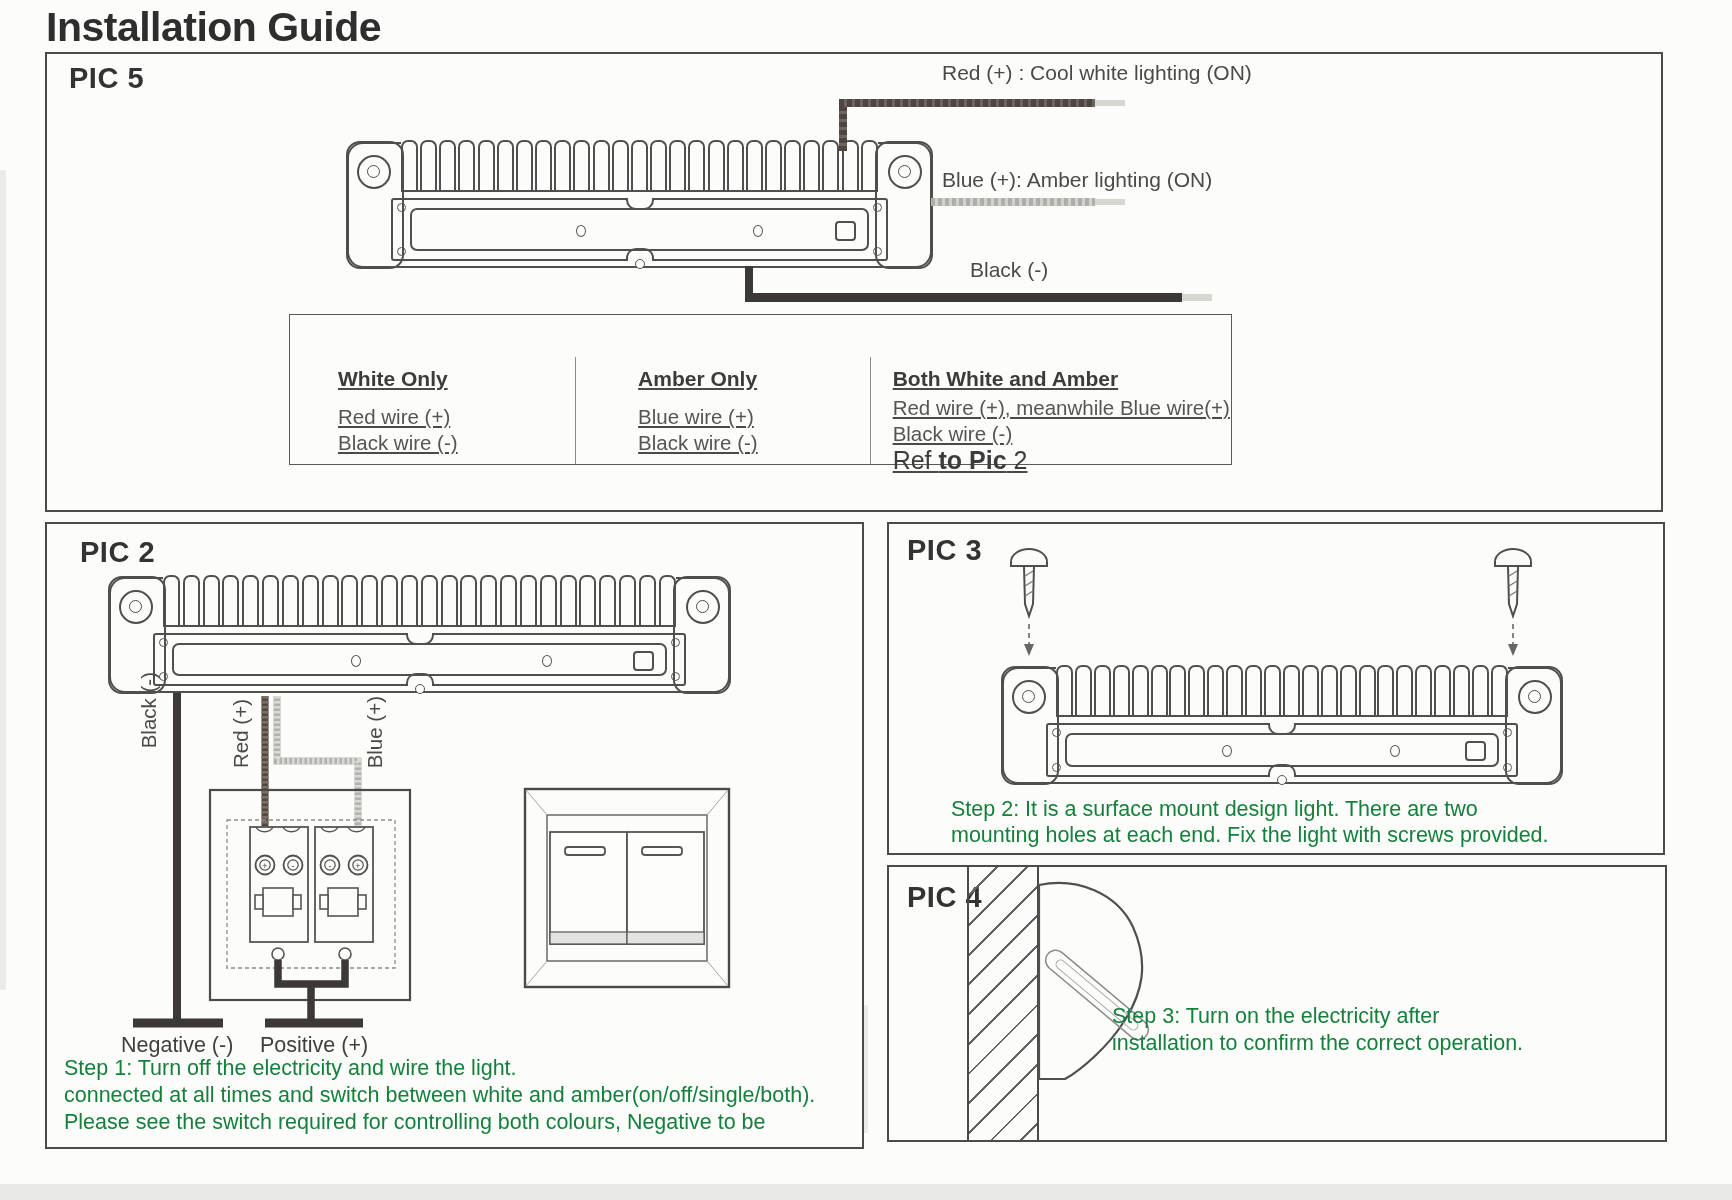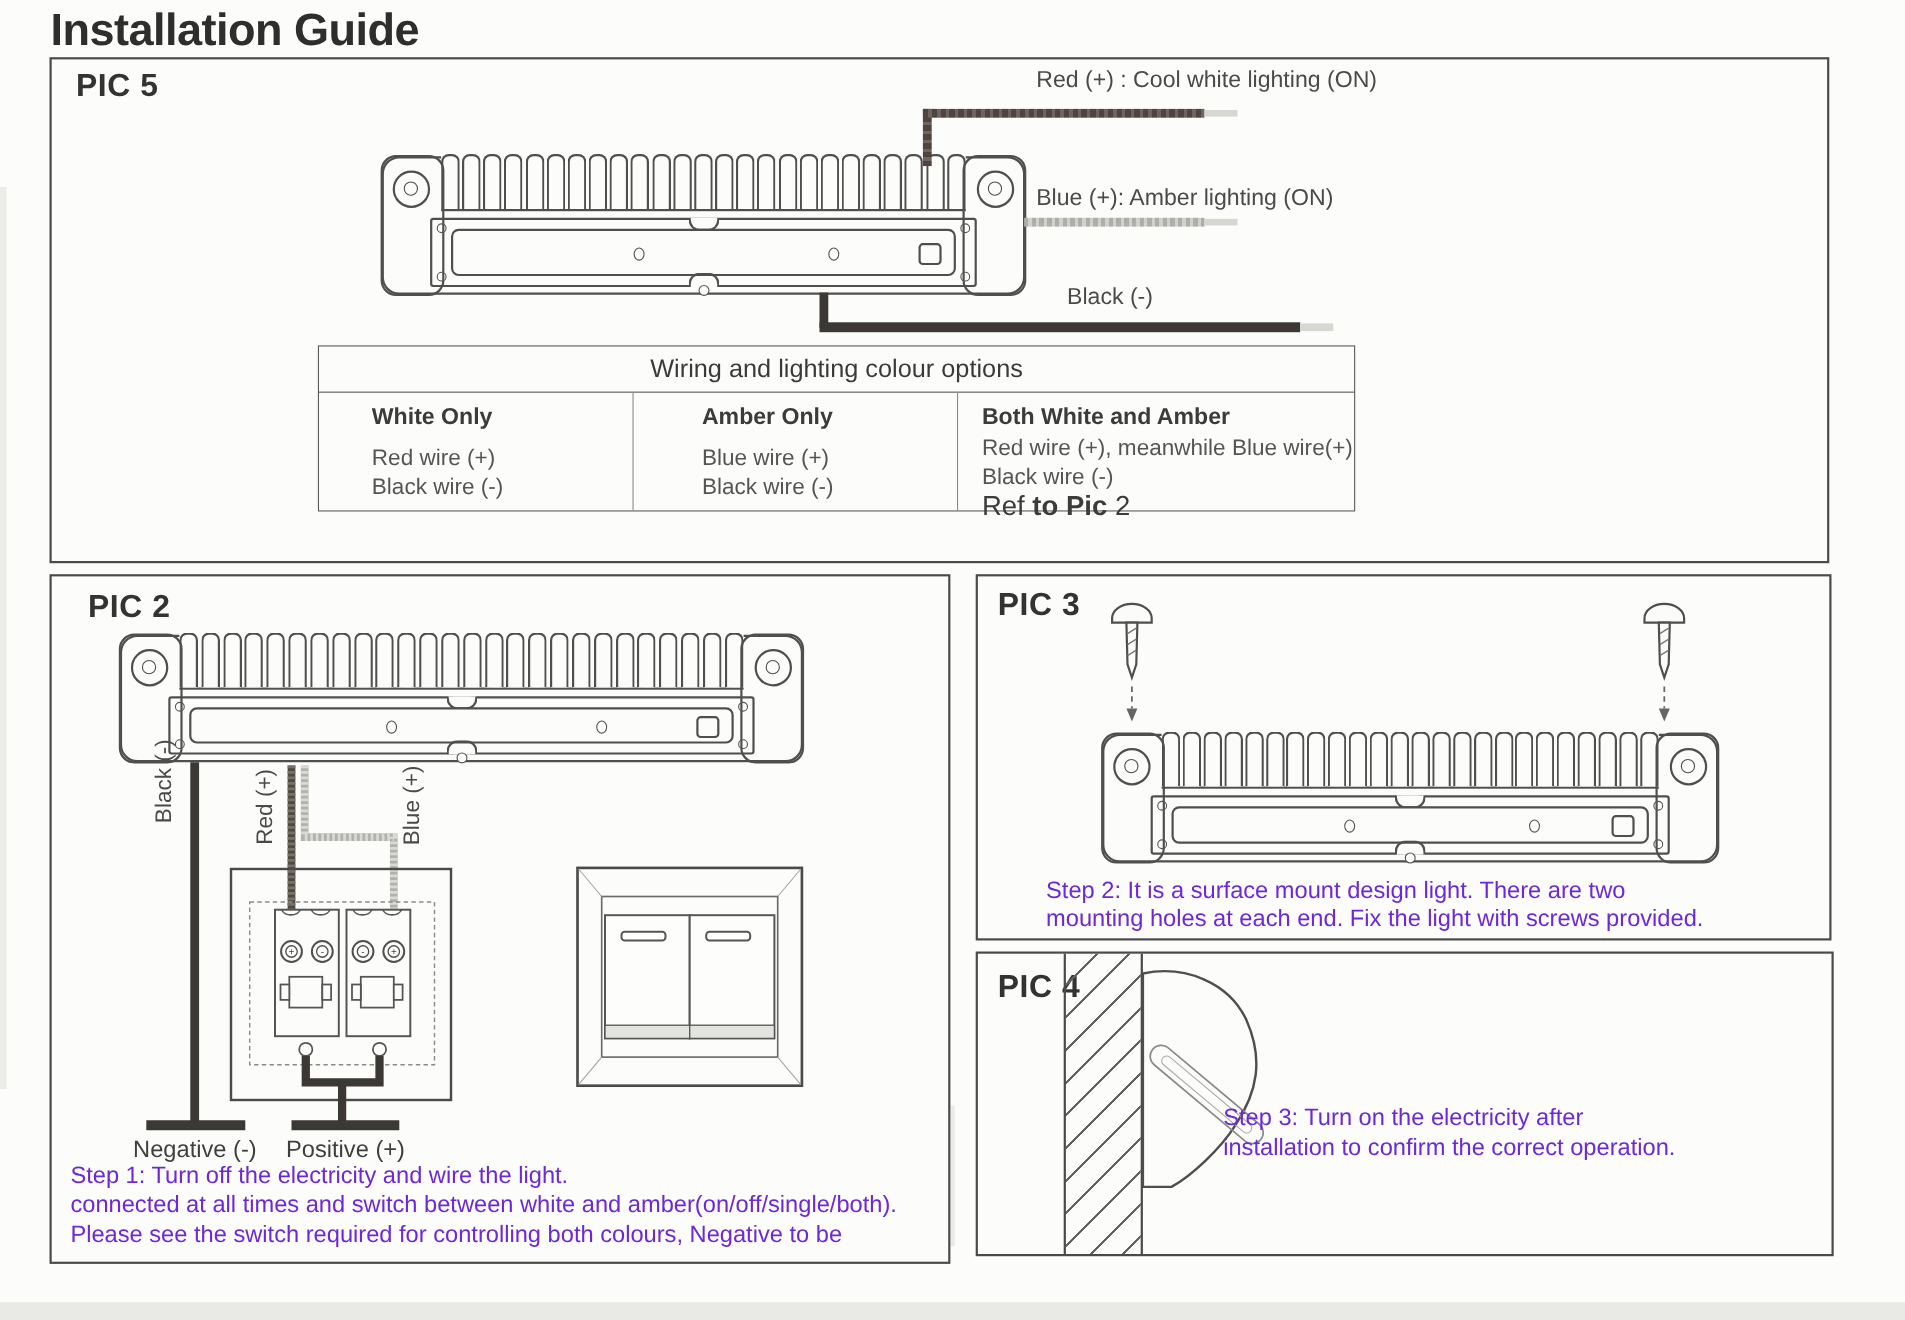--- a/index.html
+++ b/index.html
@@ -54,33 +54,33 @@
   .w-light-h{height:8px; background:repeating-linear-gradient(90deg,#aeaeaa 0 4px,#d2d2cd 4px 7px);}
   .w-black-h{height:9px; background:#3b3835;}
   .w-black-v{width:8px; background:#3b3835;}
   .tail::after{content:""; position:absolute; left:100%; top:15%; width:30px; height:70%; background:#d7d7d2;}
   .wire-caption{font-size:21px; color:#4a4a4a;}
   
   #wiring-table{left:242px; top:260px; width:941px; height:149px; border:1.6px solid #5a5a5a;}
   #wiring-table .thead{height:41px; border-bottom:1.6px solid #5a5a5a; display:flex; align-items:center; justify-content:center;
                        font-size:23px; color:#3a3a3a;}
   #wiring-table .tbody{position:absolute; left:0; right:0; top:42px; bottom:0; display:flex;}
-  .tcol{position:relative; box-sizing:border-box; padding-top:10px;}
+  .tcol{position:relative; box-sizing:border-box; padding-top:10px;text-decoration:underline;}
   .tcol.c1{width:30.3%; padding-left:48px;}
   .tcol.c2{width:31.3%; padding-left:62px; border-left:1.6px solid #8a8a8a;}
   .tcol.c3{width:38.4%; padding-left:22px; border-left:1.6px solid #8a8a8a;}
   .tcol .thdg{font-size:21px; font-weight:600; color:#3b3b3b; margin-bottom:13px;}
   .tcol.c3 .thdg{margin-bottom:4px;}
   .tcol .tline{font-size:20.5px; color:#555; line-height:26px;}
   .tcol .tref{font-size:25px; color:#3c3c3c; line-height:27px;}
   .tref b{font-weight:700;}
   
   .vlabel{writing-mode:vertical-rl; transform:rotate(180deg); font-size:20.5px; color:#4a4a4a; white-space:nowrap;}
   .term-caption{font-size:21.5px; color:#3f3f3f;}
-  .step-text{font-size:21.5px; color:#6d28d9; line-height:27px;}
+  .step-text{font-size:21.5px; color:#15803d; line-height:27px;}
   
   #wall-hatch{left:78px; top:0; bottom:0; width:72px;
       border-left:2px solid #4a4a4a; border-right:2px solid #4a4a4a; box-sizing:border-box;
       background:repeating-linear-gradient(135deg, transparent 0 19px, #616161 19px 21px);}
   
   .artifact{background:#dcdcd7; opacity:.55;}
   svg{display:block;}
 </style>
 </head>
 <body>
@@ -150,21 +150,20 @@
     <div class="abs wire-caption" style="left:895px; top:7px;">Red (+) : Cool white lighting (ON)</div>
 
     <div class="wire w-light-h tail" style="left:884px; top:144px; width:164px;"></div>
     <div class="abs wire-caption" style="left:895px; top:114px;">Blue (+): Amber lighting (ON)</div>
 
     <div class="wire w-black-v" style="left:698px; top:212px; height:32px;"></div>
     <div class="wire w-black-h tail" style="left:698px; top:239px; width:437px;"></div>
     <div class="abs wire-caption" style="left:923px; top:204px;">Black (-)</div>
 
     <div class="abs" id="wiring-table">
-      <div class="thead">Wiring and lighting colour options</div>
       <div class="tbody">
         <div class="tcol c1">
           <div class="thdg">White Only</div>
           <div class="tline">Red wire (+)</div>
           <div class="tline">Black wire (-)</div>
         </div>
         <div class="tcol c2">
           <div class="thdg">Amber Only</div>
           <div class="tline">Blue wire (+)</div>
           <div class="tline">Black wire (-)</div>

